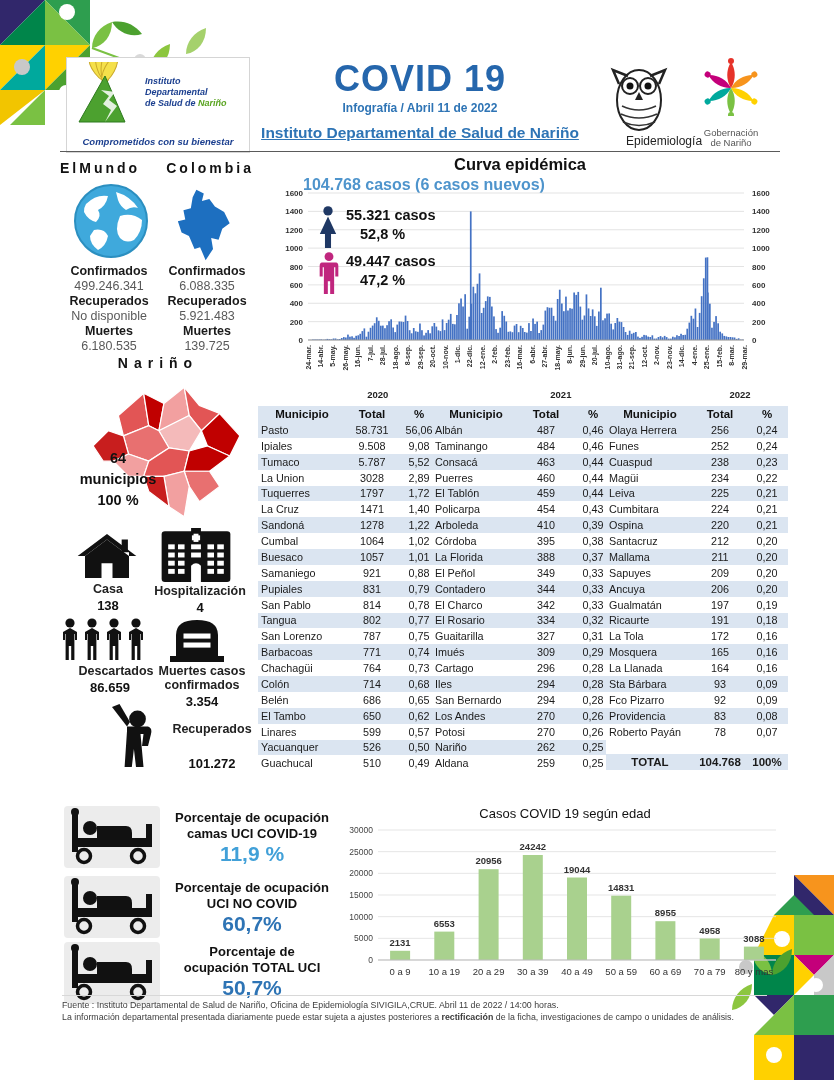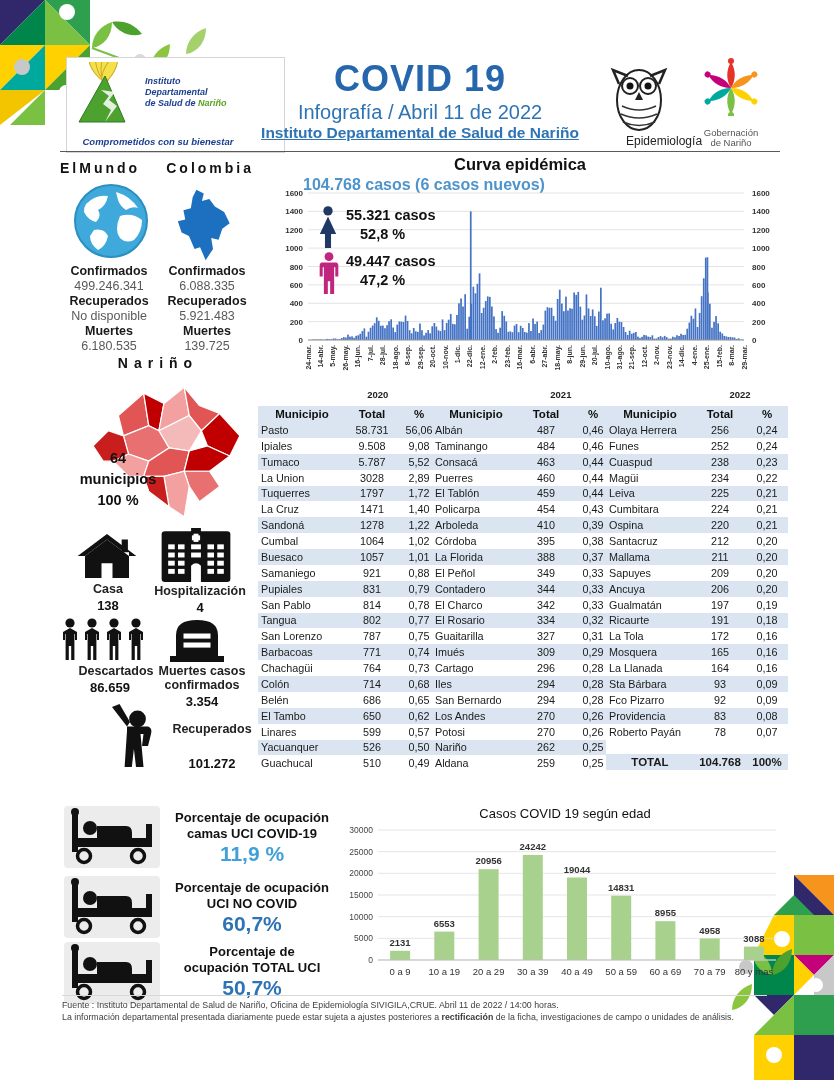--- a/index.html
+++ b/index.html
@@ -2,28 +2,28 @@
 <html><head>
 <meta charset="utf-8">
 <style>
   html,body{margin:0;padding:0;background:#fff;}
   .page{position:relative;width:834px;height:1080px;background:#fff;overflow:hidden;
         font-family:"Liberation Sans",sans-serif;color:#222;}
   .abs{position:absolute;}
   .ctr{text-align:center;}
   .preline{white-space:pre-line;}
   
-  .logo-box{left:66px;top:57px;width:182px;height:94px;border:1px solid #d5d5d5;background:#fff;padding-left:35px;}
+  .logo-box{left:66px;top:57px;width:182px;height:94px;border:1px solid #d5d5d5;background:#fff;}
   .logo-name{position:absolute;left:78px;top:18px;width:100px;font:italic bold 9px "Liberation Sans",sans-serif;
              color:#1b3f8f;line-height:11px;}
   .logo-name .hl{color:#5aa421;}
   .logo-tag{position:absolute;left:2px;bottom:5px;width:178px;text-align:center;
             font:italic bold 9.5px "Liberation Sans",sans-serif;color:#1b3f8f;}
   .main-title{left:260px;top:58px;width:320px;font-weight:bold;font-size:36px;color:#2566ac;letter-spacing:1px;}
-  .sub1{left:240px;top:101px;width:360px;font-weight:normal;font-size:20px;color:#2e74b5;}
+  .sub1{left:240px;top:101px;width:360px;font-weight:bold;font-size:12px;color:#2e74b5;}
   .sub2{left:220px;top:124px;width:400px;font-weight:bold;font-size:15.5px;color:#2e74b5;text-decoration:underline;}
   .owl-box{left:606px;top:60px;width:66px;height:88px;}
   .owl-cap{position:absolute;bottom:0;left:0;width:100%;text-align:center;font-size:12px;color:#222;margin-left:20px;}
   .gov-box{left:688px;top:58px;width:86px;height:92px;}
   .gov-cap{position:absolute;bottom:2px;left:0;width:100%;text-align:center;font-size:9.5px;color:#555;line-height:10px;}
   .hr-head{left:60px;top:151px;width:720px;height:0;border-top:1.5px solid #5a5a5a;}
   
   .sec-title{font-weight:bold;font-size:14px;color:#111;}
   .world-title{left:60px;top:160px;width:194px;display:flex;justify-content:space-between;}
   .world-title span{letter-spacing:3px;}

